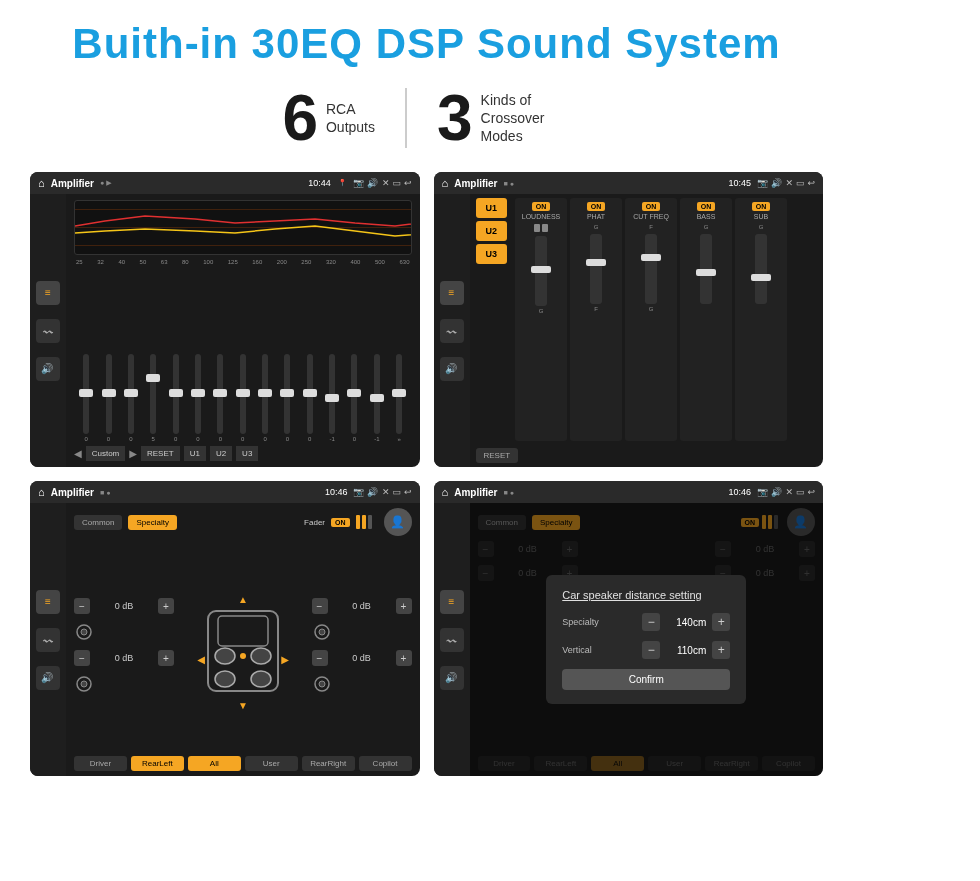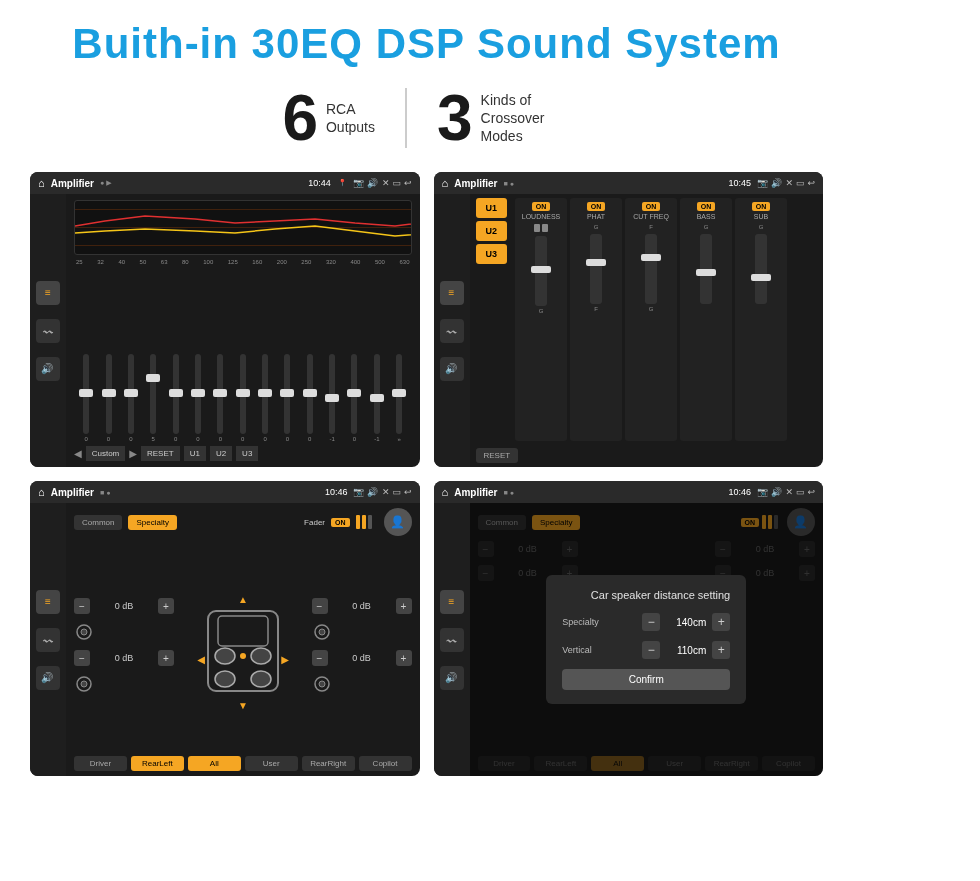--- a/index.html
+++ b/index.html
@@ -469,21 +469,22 @@
       border-radius: 6px;
       padding: 14px 16px;
       min-width: 200px;
       max-width: 240px;
     }
 
     .dialog-title {
       font-size: 11px;
       color: #e0e0e0;
       margin-bottom: 12px;
-      text-align: right;
+      text-align: left;
+      text-decoration: underline;
     }
 
     .dialog-row {
       display: flex;
       align-items: center;
       justify-content: space-between;
       margin-bottom: 10px;
     }
 
     .dialog-label {

